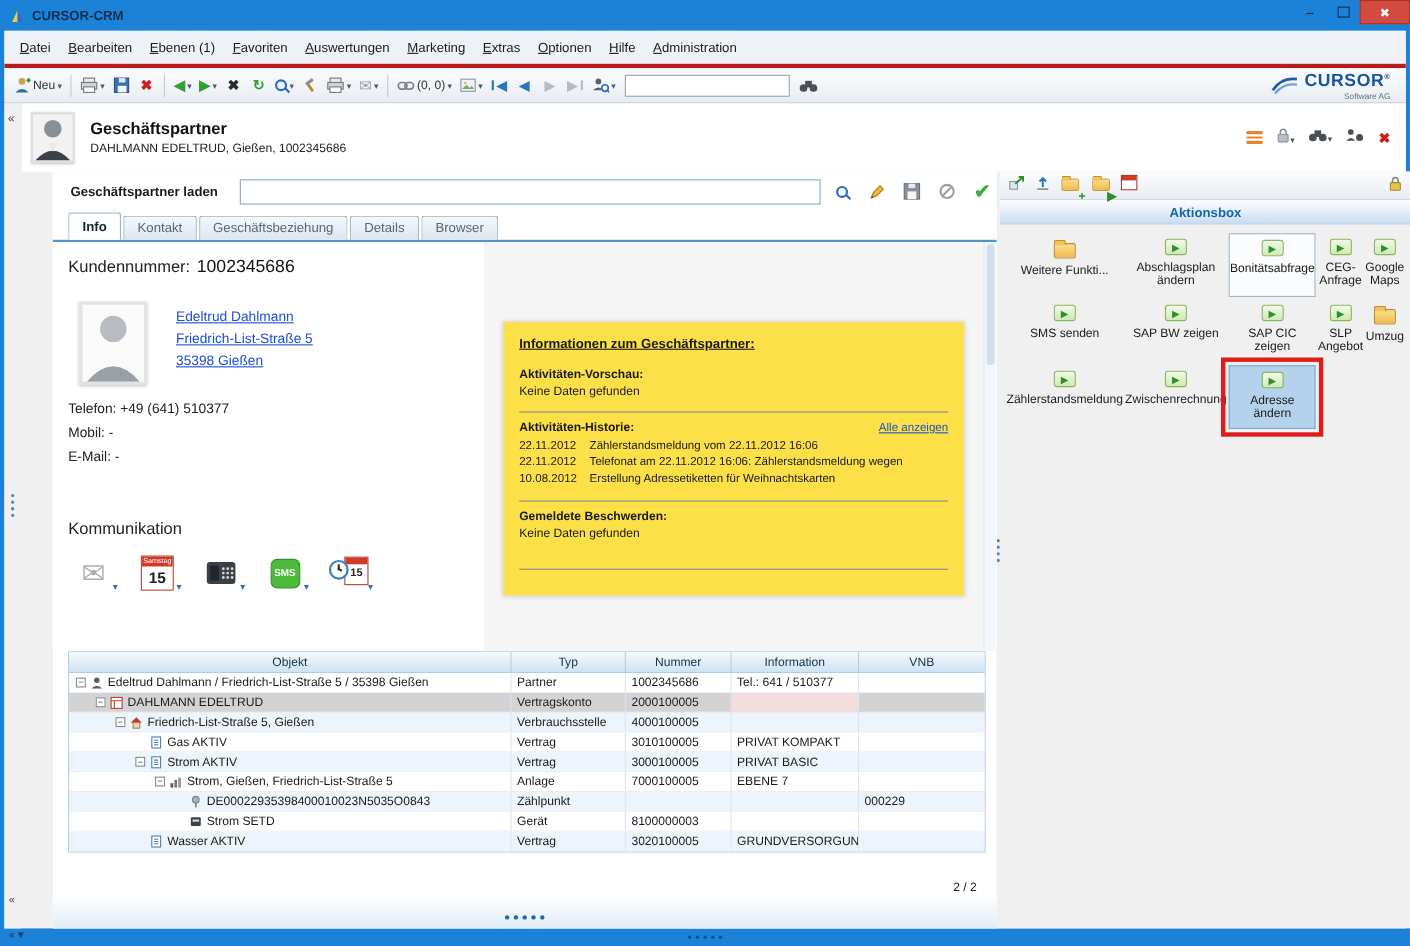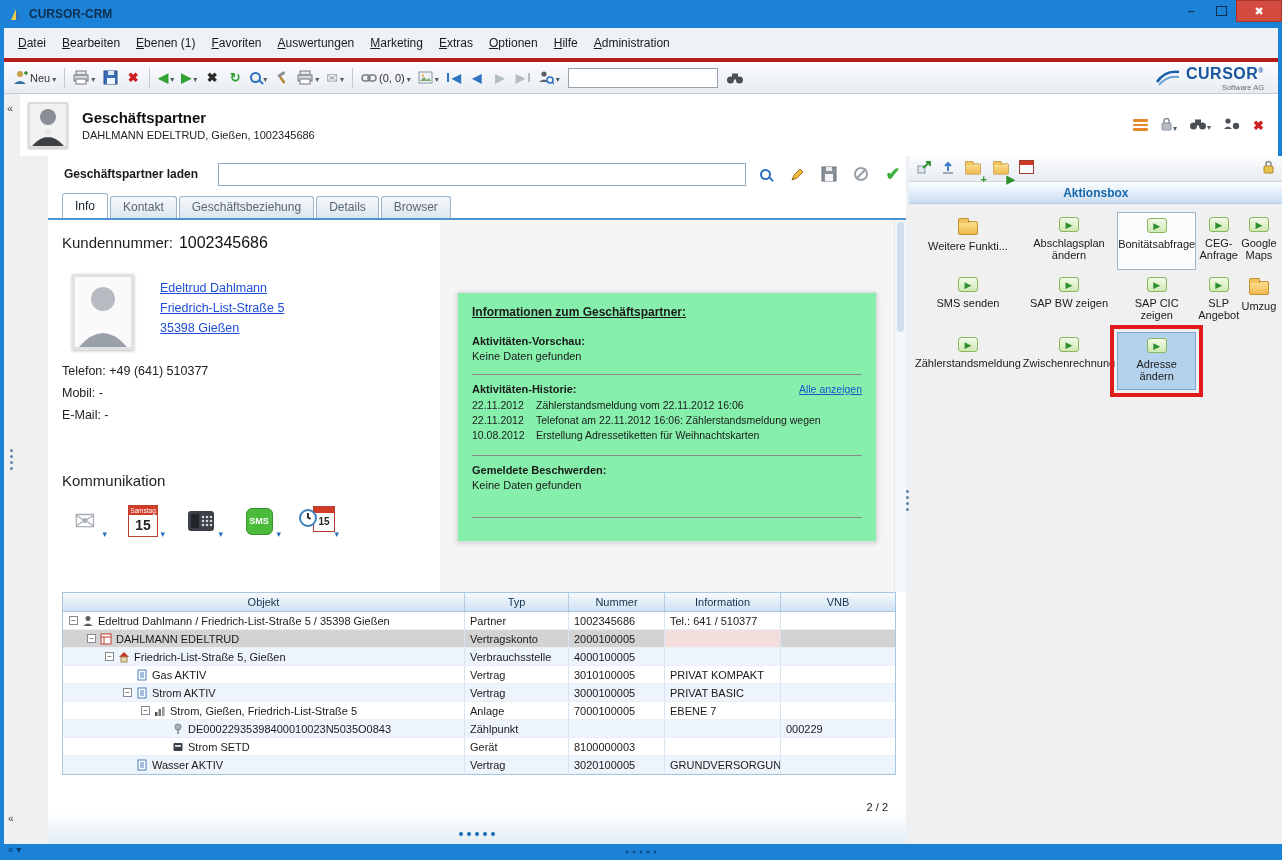--- a/index.html
+++ b/index.html
@@ -75,21 +75,21 @@
   .load-label { font-size:12px; font-weight:bold; color:#1a1a1a; width:148px; }
   .load-input { width:528px; height:23px; border:1px solid #8fa8c0; background:#fff; padding:0 5px; font-size:12px; }
   .lbtn { width:26px; height:26px; display:flex; align-items:center; justify-content:center; }
   .block-ic { width:14px; height:14px; border:2px solid #9aa0a8; border-radius:50%; position:relative; display:inline-block; }
   .block-ic::after { content:""; position:absolute; left:-2px; top:4px; width:14px; height:2px; background:#9aa0a8; transform:rotate(-45deg); }
   .check-g { color:#3fae3f; font-size:18px; font-weight:bold; }
 
   
   .tabs { height:28px; display:flex; align-items:flex-end; padding-left:14px; border-bottom:2px solid #4e94ce; background:#fff; }
   .tab { padding:0 12px; line-height:21px; font-size:12px; color:#5a6672; background:linear-gradient(#f5f8fb,#dde6ee); border:1px solid #9ab4cc; border-bottom:none; border-radius:3px 3px 0 0; margin-right:2px; }
-  .tab.active { background:#fff; color:#14212e; line-height:24px; font-weight:normal; }
+  .tab.active { background:#fff; color:#14212e; line-height:24px; font-weight:bold; }
 
   
   .info-panel { height:372px; background:#fff; position:relative; overflow:hidden; }
   .panel-right-bg { position:absolute; left:392px; top:0; right:12px; bottom:0; background:#f5f5f5; }
   .kdn-line { margin:14px 0 0 14px; font-size:15px; color:#222; }
   .kdn-num { font-size:16px; margin-left:6px; color:#111; }
   .photo-row { display:flex; margin:22px 0 0 24px; gap:26px; }
   .photo { width:62px; height:76px; border:3px solid #e2e2e2; box-shadow:0 1px 3px rgba(0,0,0,.25); background:#fafafa; }
   .addr { font-size:12.5px; color:#1d4ed8; line-height:20px; padding-top:4px;text-decoration:underline; }
   .phones { margin:10px 0 0 14px; font-size:12.5px; color:#222; line-height:22px; }
@@ -105,21 +105,21 @@
   .sms-ic { width:27px; height:27px; background:#4cbb3c; border-radius:6px; color:#fff; font-size:9px; font-weight:bold; display:flex; align-items:center; justify-content:center; border:1px solid #3a9030; }
   .clockcal { position:relative; width:36px; height:32px; }
   .cc-cal { position:absolute; right:0; top:1px; width:22px; height:26px; border:1px solid #b04034; background:#fff; }
   .cc-cal::before { content:""; display:block; height:6px; background:#d23a28; }
   .cc-num { position:absolute; right:0; top:11px; width:22px; text-align:center; font-size:10px; font-weight:bold; color:#222; }
   .cc-clock { position:absolute; left:0; top:4px; width:18px; height:18px; border:2.5px solid #3a7fc0; border-radius:50%; background:#fff; }
   .cc-clock::before { content:""; position:absolute; left:6px; top:2px; width:1.5px; height:5px; background:#333; }
   .cc-clock::after { content:""; position:absolute; left:6px; top:6px; width:4px; height:1.5px; background:#333; transform:rotate(25deg); }
 
   
-  .infobox { position:absolute; left:409px; top:72px; width:420px; height:250px; background:#86efac; border:1px solid #e0e0e0; box-shadow:0 1px 5px rgba(0,0,0,.18); padding:12px 14px; font-size:11px; color:#1a1a1a; }
+  .infobox { position:absolute; left:409px; top:72px; width:420px; height:250px; background:#fde047; border:1px solid #e0e0e0; box-shadow:0 1px 5px rgba(0,0,0,.18); padding:12px 14px; font-size:11px; color:#1a1a1a; }
   .ib-title { font-size:12px; font-weight:bold; text-decoration:underline; margin-bottom:16px; }
   .ib-sec-label { font-weight:bold; font-size:11px; margin-bottom:3px; }
   .ib-text { font-size:11px; }
   .ib-hr { border:none; border-top:1px solid #8a8a8a; margin:12px 0 8px 0; }
   .ib-hist-head { display:flex; align-items:baseline; }
   .ib-link { margin-left:auto; color:#1a55cc; text-decoration:underline; font-size:10.5px; }
   .ib-hrow { display:flex; font-size:10.5px; line-height:15px; }
   .ib-date { width:64px; flex:none; }
 
   

